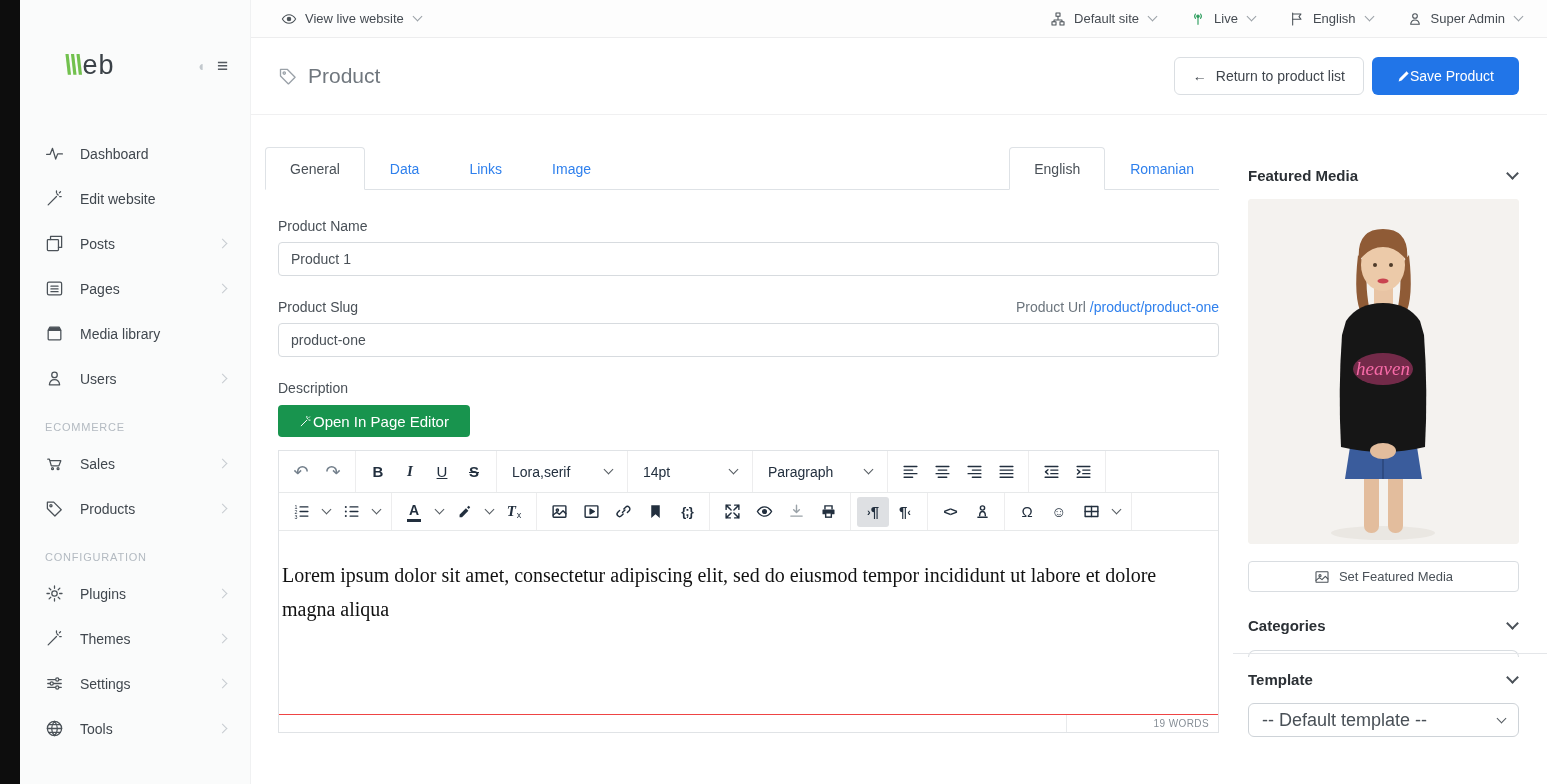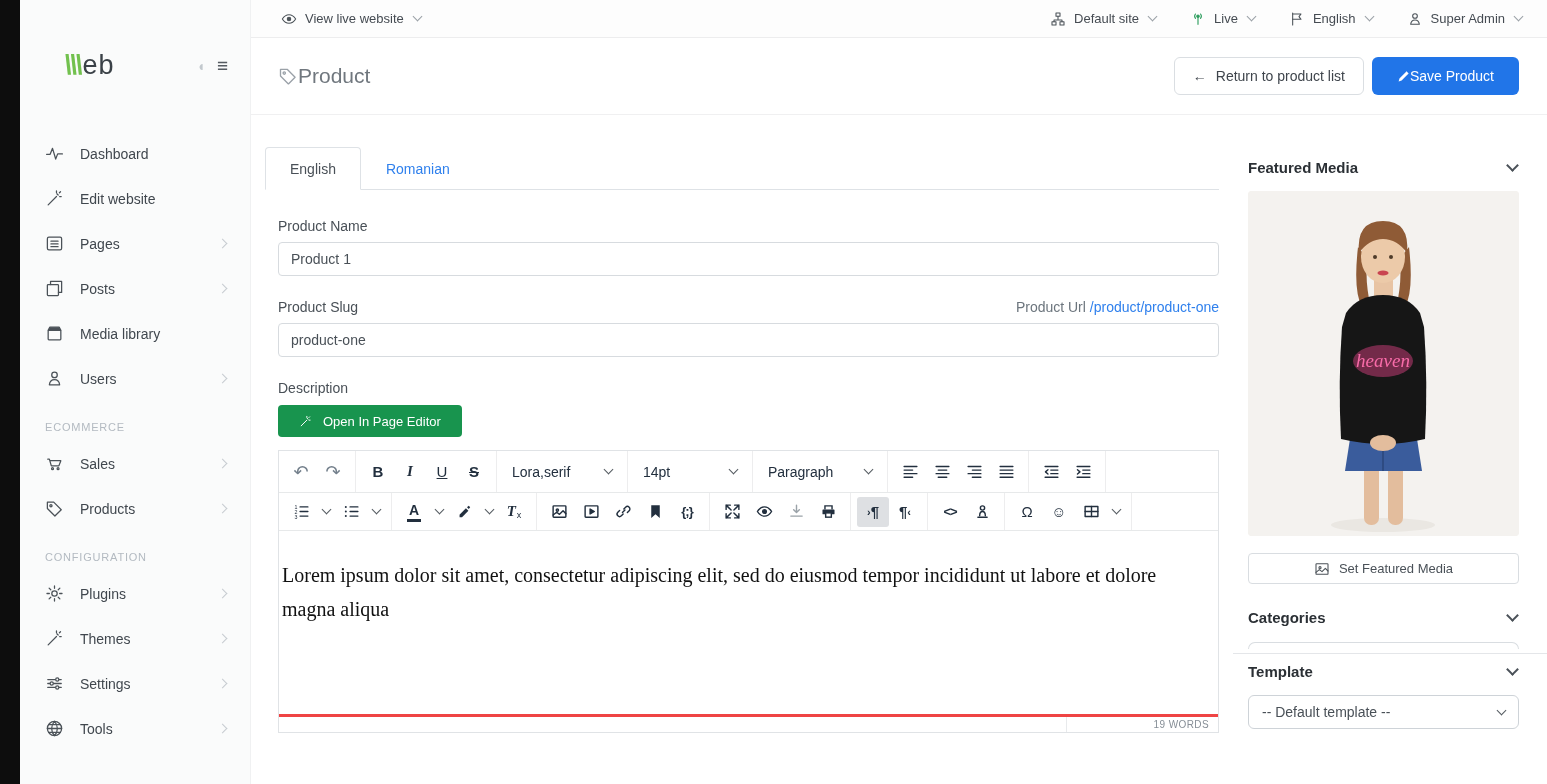--- a/index.html
+++ b/index.html
@@ -25,41 +25,41 @@
   .slabel { margin:20px 0 8px; padding-left:25px; font-size:11px; letter-spacing:.8px; color:#b3bac1; }
 
   
   .topbar { position:absolute; left:251px; top:0; width:1296px; height:38px; background:#fdfdfd; border-bottom:1px solid #ededee; display:flex; align-items:center; justify-content:space-between; padding:0 25px 0 30px; }
   .tbitem { display:inline-flex; align-items:center; gap:8px; font-size:13px; color:#454b52; cursor:pointer; }
   .tbright { display:flex; align-items:center; gap:34px; }
   .dchev { display:inline-block; width:7px; height:7px; border-right:1.5px solid #9aa0a6; border-bottom:1.5px solid #9aa0a6; transform:rotate(45deg); margin-top:-4px; margin-left:2px; }
 
   
   .header { position:absolute; left:251px; top:38px; width:1296px; height:77px; background:#fff; border-bottom:1px solid #f0f0f1; display:flex; align-items:center; padding:0 28px 0 27px; }
-  .htitle { display:flex; align-items:center; gap:0; font-size:21px; color:#70777e; }
+  .htitle { display:flex; align-items:center; gap:10px; font-size:21px; color:#70777e; }
   .hbtns { margin-left:auto; display:flex; align-items:center; gap:8px; }
   .btn-return { height:38px; padding:0 18px; background:#fff; border:1px solid #dadee2; border-radius:6px; font-size:14px; color:#3f454c; display:inline-flex; align-items:center; gap:9px; cursor:pointer; font-family:inherit; }
   .btn-save { height:38px; padding:0 25px; background:#2175e8; border:none; border-radius:6px; font-size:14px; color:#fff; display:inline-flex; align-items:center; cursor:pointer; font-family:inherit; }
 
   
   .main { position:absolute; left:251px; top:115px; width:982px; height:669px; }
   .tabbar { display:flex; justify-content:space-between; align-items:flex-end; border-bottom:1px solid #dee2e6; margin:32px 14px 0 14px; }
   .tabs-left, .tabs-right { display:flex; }
   .tab { font-size:14px; padding:13px 24px 12px; margin-bottom:-1px; color:#2f80ed; border:1px solid transparent; cursor:pointer; background:transparent; font-family:inherit; }
   .tab.active { background:#fff; border-color:#dee2e6 #dee2e6 #fff #dee2e6; border-radius:4px 4px 0 0; color:#495057; }
 
   .form { margin:0 14px 0 27px; width:941px; }
   .flabel { font-size:14px; color:#495057; }
   .mt29 { margin-top:28px; } .mt24 { margin-top:23px; } .mt8 { margin-top:8px; } .mt9 { margin-top:9px; } .mt14 { margin-top:13px; }
   .field { width:100%; height:34px; border:1px solid #d7dbdf; border-radius:4px; padding:16px 12px; font-size:14px; color:#495057; background:#fff; font-family:Liberation Sans, sans-serif; outline:none; }
   .slugrow { display:flex; justify-content:space-between; align-items:baseline; }
   .urlwrap { font-size:14px; color:#6c757d; }
   .urllink { color:#2f80ed; text-decoration:none; cursor:pointer; }
 
-  .btn-page-editor { height:32px; padding:0 21px; background:#18944e; border:none; border-radius:4px; color:#fff; font-size:13px; display:inline-flex; align-items:center; gap:11px; cursor:pointer; font-family:inherit; }
+  .btn-page-editor { height:32px; padding:0 21px; background:#18944e; border:none; border-radius:4px; color:#fff; font-size:15px; display:inline-flex; align-items:center; gap:1px; cursor:pointer; font-family:inherit; }
 
   
   .editor { border:1px solid #e0e3e6; background:#fff; }
   .trow { display:flex; align-items:stretch; border-bottom:1px solid #e7e9ea; }
   .trow1 { height:42px; } .trow2 { height:38px; }
   .tgroup { display:flex; align-items:center; padding:0 6px; border-right:1px solid #ededee; }
   .tgroup:last-child { border-right:none; }
   .tbtn { min-width:32px; height:30px; display:inline-flex; align-items:center; justify-content:center; background:transparent; border:none; color:#222f3e; font-size:15px; cursor:pointer; font-family:inherit; border-radius:3px; padding:0 4px; }
   .tbtn.active { background:#dee0e3; }
   .tbtn.gray { color:#9aa2a8; }
@@ -69,34 +69,34 @@
   .cv { width:7px; height:7px; border-right:1.5px solid #545b61; border-bottom:1.5px solid #545b61; transform:rotate(45deg); margin-top:-4px; }
   .tsel { display:inline-flex; align-items:center; justify-content:space-between; padding:0 9px; height:30px; cursor:pointer; color:#222f3e; font-size:14px;gap:27px; }
   .tsel-font { width:118px; } .tsel-size { width:112px;text-align:center; } .tsel-fmt { width:122px; }
   .fore { position:relative; flex-direction:column; gap:0; font-weight:700; font-size:14px; line-height:13px; padding-top:3px; }
   .forebar { width:14px; height:3px; background:#222f3e; margin-top:2px; }
   .clrx { font-size:9px; margin-left:1px; margin-top:6px; }
   .g-code { font-size:13px; font-weight:700; letter-spacing:-1px; }
   .g-dir { font-size:15px; font-weight:600; }
   .g-dir .sm { font-size:11px; }
   .edbody { height:183px; padding:27px 4px 0 3px; font-family:"Liberation Serif", serif; font-size:20px; line-height:34px; color:#111; }
-  .statusbar { height:18px; border-top:3px solid #ef4444; display:flex; justify-content:flex-end; }
+  .statusbar { height:18px; border-top:1px solid #ef4444; display:flex; justify-content:flex-end; }
   .wordcount { width:152px; border-left:1px solid #e8eaec; display:flex; align-items:center; justify-content:flex-end; padding:0 9px; font-size:10px; letter-spacing:.4px; color:#868e96; cursor:pointer; }
 
   
   .rpanel { position:absolute; left:1248px; top:147px; width:271px; }
-  .rhead { display:flex; align-items:center; justify-content:space-between; cursor:pointer; margin-top:12px; }
+  .rhead { display:flex; align-items:center; justify-content:space-between; cursor:pointer; margin-top:20px; }
   .rhead .t { font-size:15px; font-weight:700; color:#2b3035; }
   .hchev { width:9px; height:9px; border-right:2px solid #4a5158; border-bottom:2px solid #4a5158; transform:rotate(45deg); margin-top:-5px; margin-right:2px; }
   .fmimg { margin-top:15px; width:271px; height:345px; border-radius:4px; overflow:hidden; background:#f4f2ef; }
   .btn-media { margin-top:17px; width:100%; height:31px; background:#fff; border:1px solid #d9dde1; border-radius:4px; font-size:13px; color:#4a5158; display:flex; align-items:center; justify-content:center; gap:9px; cursor:pointer; font-family:inherit; }
   .cat-head { margin-top:25px; }
   .partialbox { margin-top:16px; height:7px; border:1px solid #d9dde1; border-bottom:none; border-radius:10px 10px 0 0; }
   .tpl-head { margin-top:14px; }
-  .selectbox { margin-top:15px; width:100%; height:34px; border:1px solid #ced3d8; border-radius:6px; background:#fff; display:flex; align-items:center; justify-content:space-between; padding:0 13px; font-size:14px; color:#495057; cursor:pointer; }
+  .selectbox { margin-top:15px; width:100%; height:34px; border:1px solid #ced3d8; border-radius:6px; background:#fff; display:flex; align-items:center; justify-content:space-between; padding:0 13px; font-size:18px; color:#495057; cursor:pointer; }
   .pagedivider { position:absolute; left:1233px; top:653px; width:314px; height:1px; background:#e4e6e9; }
 
   svg.ic { stroke:#4b5258; stroke-width:1.6; fill:none; stroke-linecap:round; stroke-linejoin:round; }
   svg.ic2 { stroke:#222f3e; stroke-width:2; fill:none; stroke-linecap:round; stroke-linejoin:round; }
 </style>
 </head>
 <body>
 
 <div class="page">
 
@@ -120,32 +120,32 @@
     </div>
     <div class="sitem">
       <svg class="ic" width="19" height="19" viewBox="0 0 24 24">
           <path d="M4 20L14.5 9.5"></path>
           <path d="M15 6l1.6 1.6M18.5 9.5h2M14.5 2.5v2M19.6 3.4l-1.4 1.4"></path>
         </svg>
       <span class="lbl">Edit website</span>
     </div>
     <div class="sitem">
       <svg class="ic" width="19" height="19" viewBox="0 0 24 24">
+          <rect x="3" y="7" width="14" height="14" rx="1"></rect>
+          <path d="M7 7V3h14v14h-4"></path>
+        </svg>
+      <span class="lbl">Posts</span>
+      <span class="rchev"></span>
+    </div>
+    <div class="sitem">
+      <svg class="ic" width="19" height="19" viewBox="0 0 24 24">
           <rect x="3" y="4" width="18" height="16" rx="2"></rect>
           <path d="M7.5 9h9M7.5 12.5h9M7.5 16h9"></path>
         </svg>
       <span class="lbl">Pages</span>
-      <span class="rchev"></span>
-    </div>
-    <div class="sitem">
-      <svg class="ic" width="19" height="19" viewBox="0 0 24 24">
-          <rect x="3" y="7" width="14" height="14" rx="1"></rect>
-          <path d="M7 7V3h14v14h-4"></path>
-        </svg>
-      <span class="lbl">Posts</span>
       <span class="rchev"></span>
     </div>
     <div class="sitem">
       <svg class="ic" width="19" height="19" viewBox="0 0 24 24">
           <rect x="4" y="8" width="16" height="12" rx="1"></rect>
           <path d="M6 4h12l2 4H4z" fill="#4b5258"></path>
         </svg>
       <span class="lbl">Media library</span>
     </div>
     <div class="sitem">
@@ -280,20 +280,26 @@
             <path d="M3 21l1.5-5.5L16 4l4 4L8.5 19.5 3 21zM17.5 2.5L21.5 6.5 19.8 8.2 15.8 4.2z"></path>
           </svg>
         <span>Save Product</span>
       </button>
     </span>
   </div>
 
   <div class="main">
 
     <div class="tabbar">
+      <span class="tabs-left">
+        <button class="tab active">General</button>
+        <button class="tab">Data</button>
+        <button class="tab">Links</button>
+        <button class="tab">Image</button>
+      </span>
       <span class="tabs-right">
         <button class="tab active">English</button>
         <button class="tab">Romanian</button>
       </span>
     </div>
 
     <div class="form">
       <div class="flabel mt29">Product Name</div>
       <input class="field mt8" type="text" value="Product 1" style="">
 

